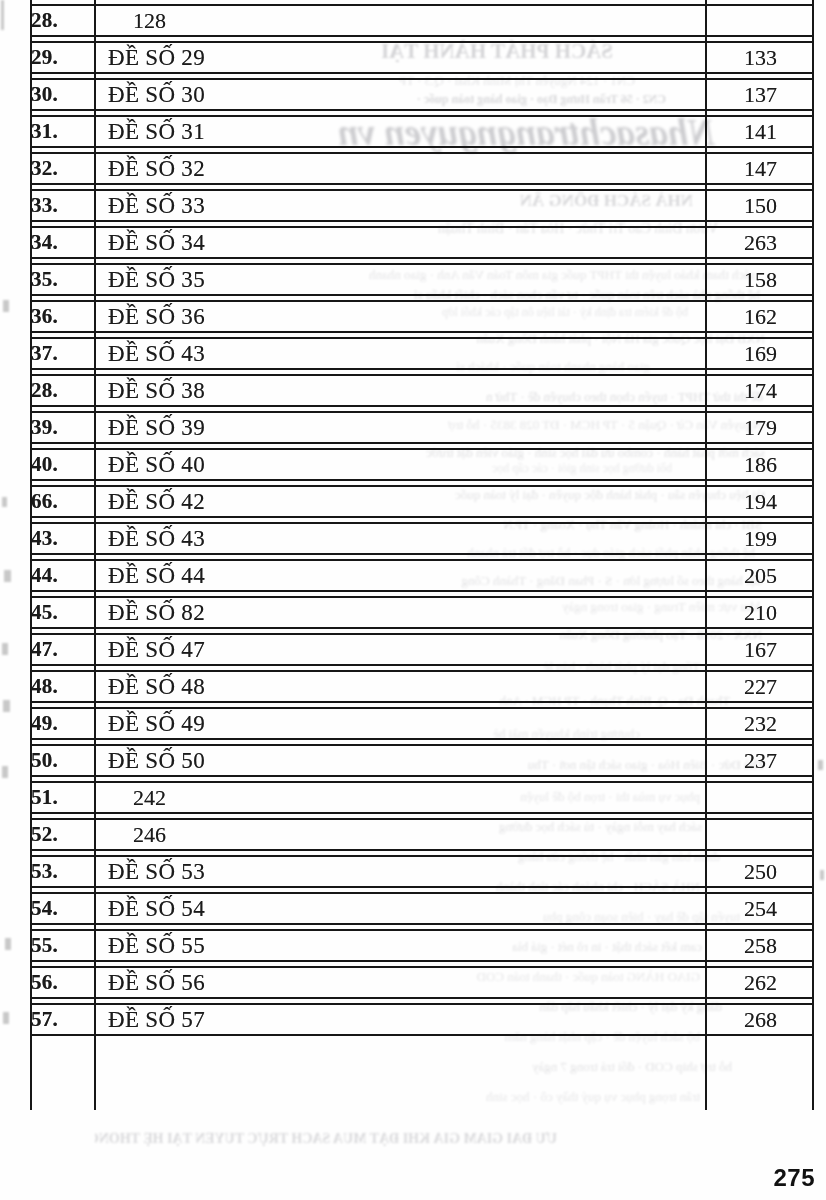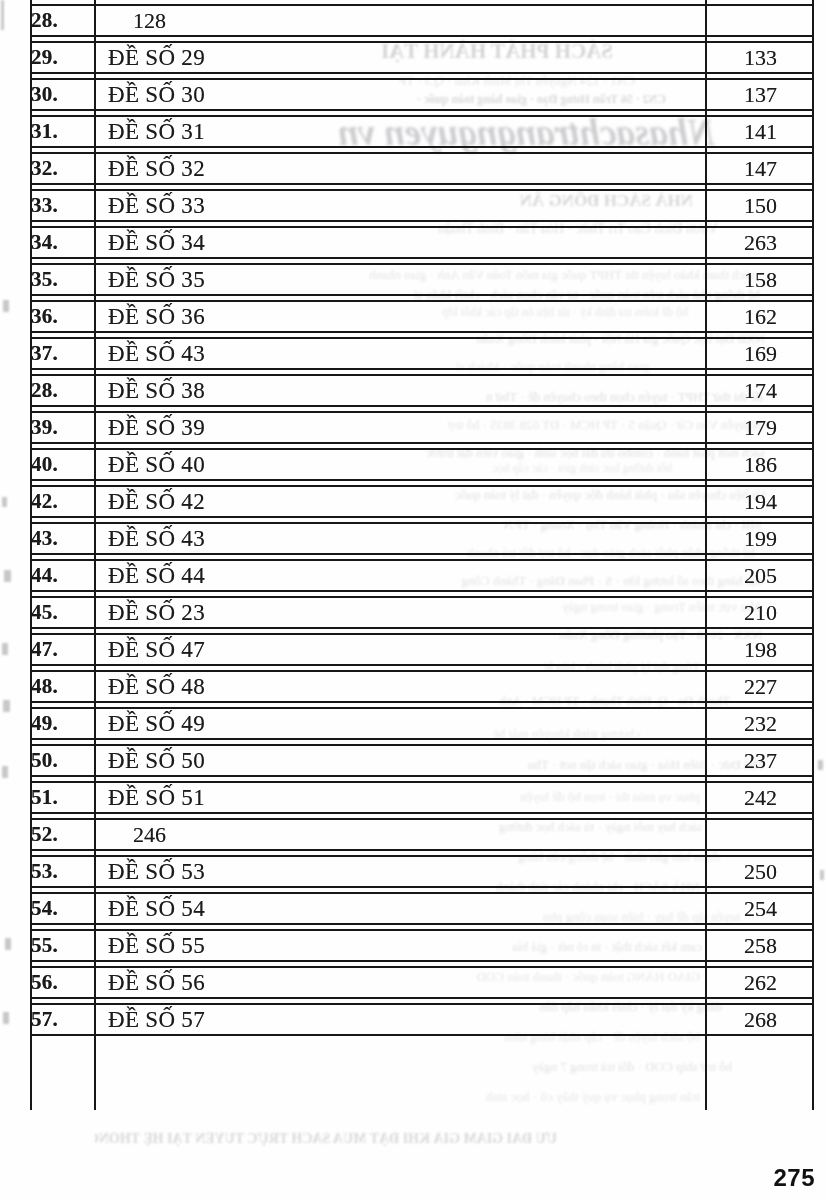--- a/index.html
+++ b/index.html
@@ -173,62 +173,61 @@
     <div class="c-no">39.</div>
     <div class="c-title">ĐỀ SỐ 39</div>
     <div class="c-page">179</div>
   </div>
       <div class="toc-row">
     <div class="c-no">40.</div>
     <div class="c-title">ĐỀ SỐ 40</div>
     <div class="c-page">186</div>
   </div>
       <div class="toc-row">
-    <div class="c-no">42.</div>
+    <div class="c-no">66.</div>
     <div class="c-title">ĐỀ SỐ 42</div>
     <div class="c-page">194</div>
   </div>
       <div class="toc-row">
     <div class="c-no">43.</div>
     <div class="c-title">ĐỀ SỐ 43</div>
     <div class="c-page">199</div>
   </div>
       <div class="toc-row">
     <div class="c-no">44.</div>
     <div class="c-title">ĐỀ SỐ 44</div>
     <div class="c-page">205</div>
   </div>
       <div class="toc-row">
     <div class="c-no">45.</div>
-    <div class="c-title">ĐỀ SỐ 23</div>
+    <div class="c-title">ĐỀ SỐ 82</div>
     <div class="c-page">210</div>
   </div>
       <div class="toc-row">
     <div class="c-no">47.</div>
     <div class="c-title">ĐỀ SỐ 47</div>
-    <div class="c-page">198</div>
+    <div class="c-page">167</div>
   </div>
       <div class="toc-row">
     <div class="c-no">48.</div>
     <div class="c-title">ĐỀ SỐ 48</div>
     <div class="c-page">227</div>
   </div>
       <div class="toc-row">
     <div class="c-no">49.</div>
     <div class="c-title">ĐỀ SỐ 49</div>
     <div class="c-page">232</div>
   </div>
       <div class="toc-row">
     <div class="c-no">50.</div>
     <div class="c-title">ĐỀ SỐ 50</div>
     <div class="c-page">237</div>
   </div>
       <div class="toc-row">
     <div class="c-no">51.</div>
-    <div class="c-title">ĐỀ SỐ 51</div>
     <div class="c-page">242</div>
   </div>
       <div class="toc-row">
     <div class="c-no">52.</div>
     <div class="c-page">246</div>
   </div>
       <div class="toc-row">
     <div class="c-no">53.</div>
     <div class="c-title">ĐỀ SỐ 53</div>
     <div class="c-page">250</div>

